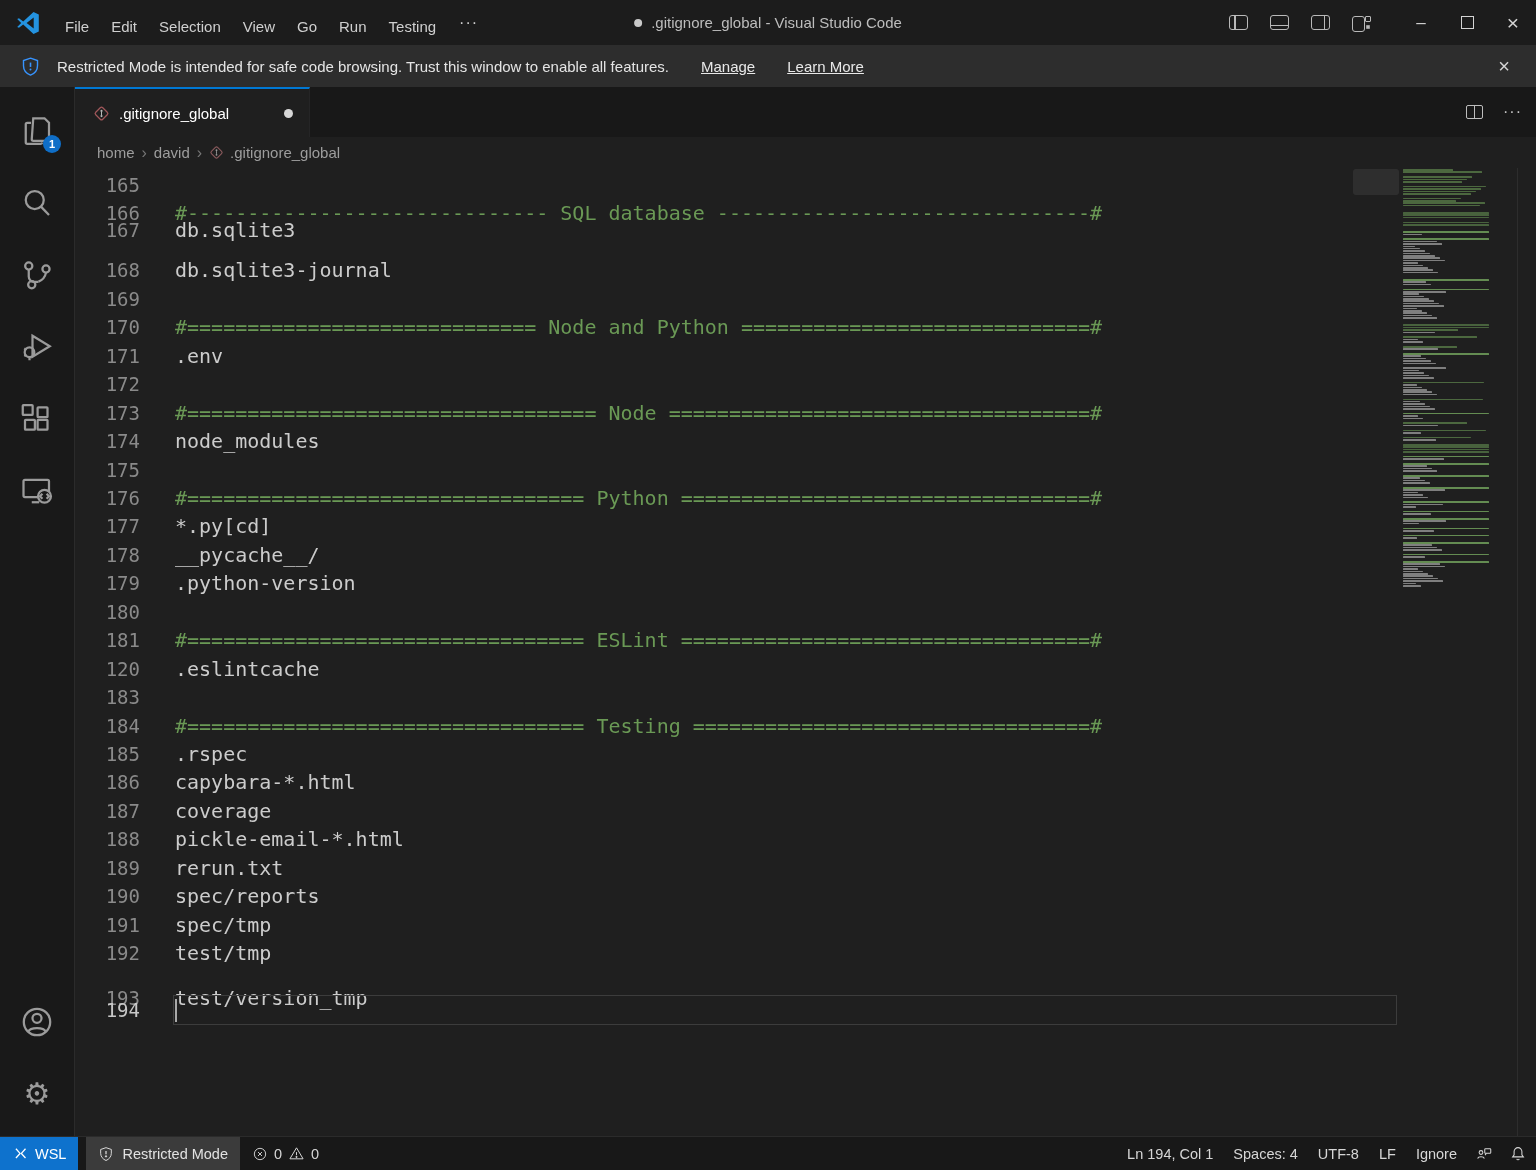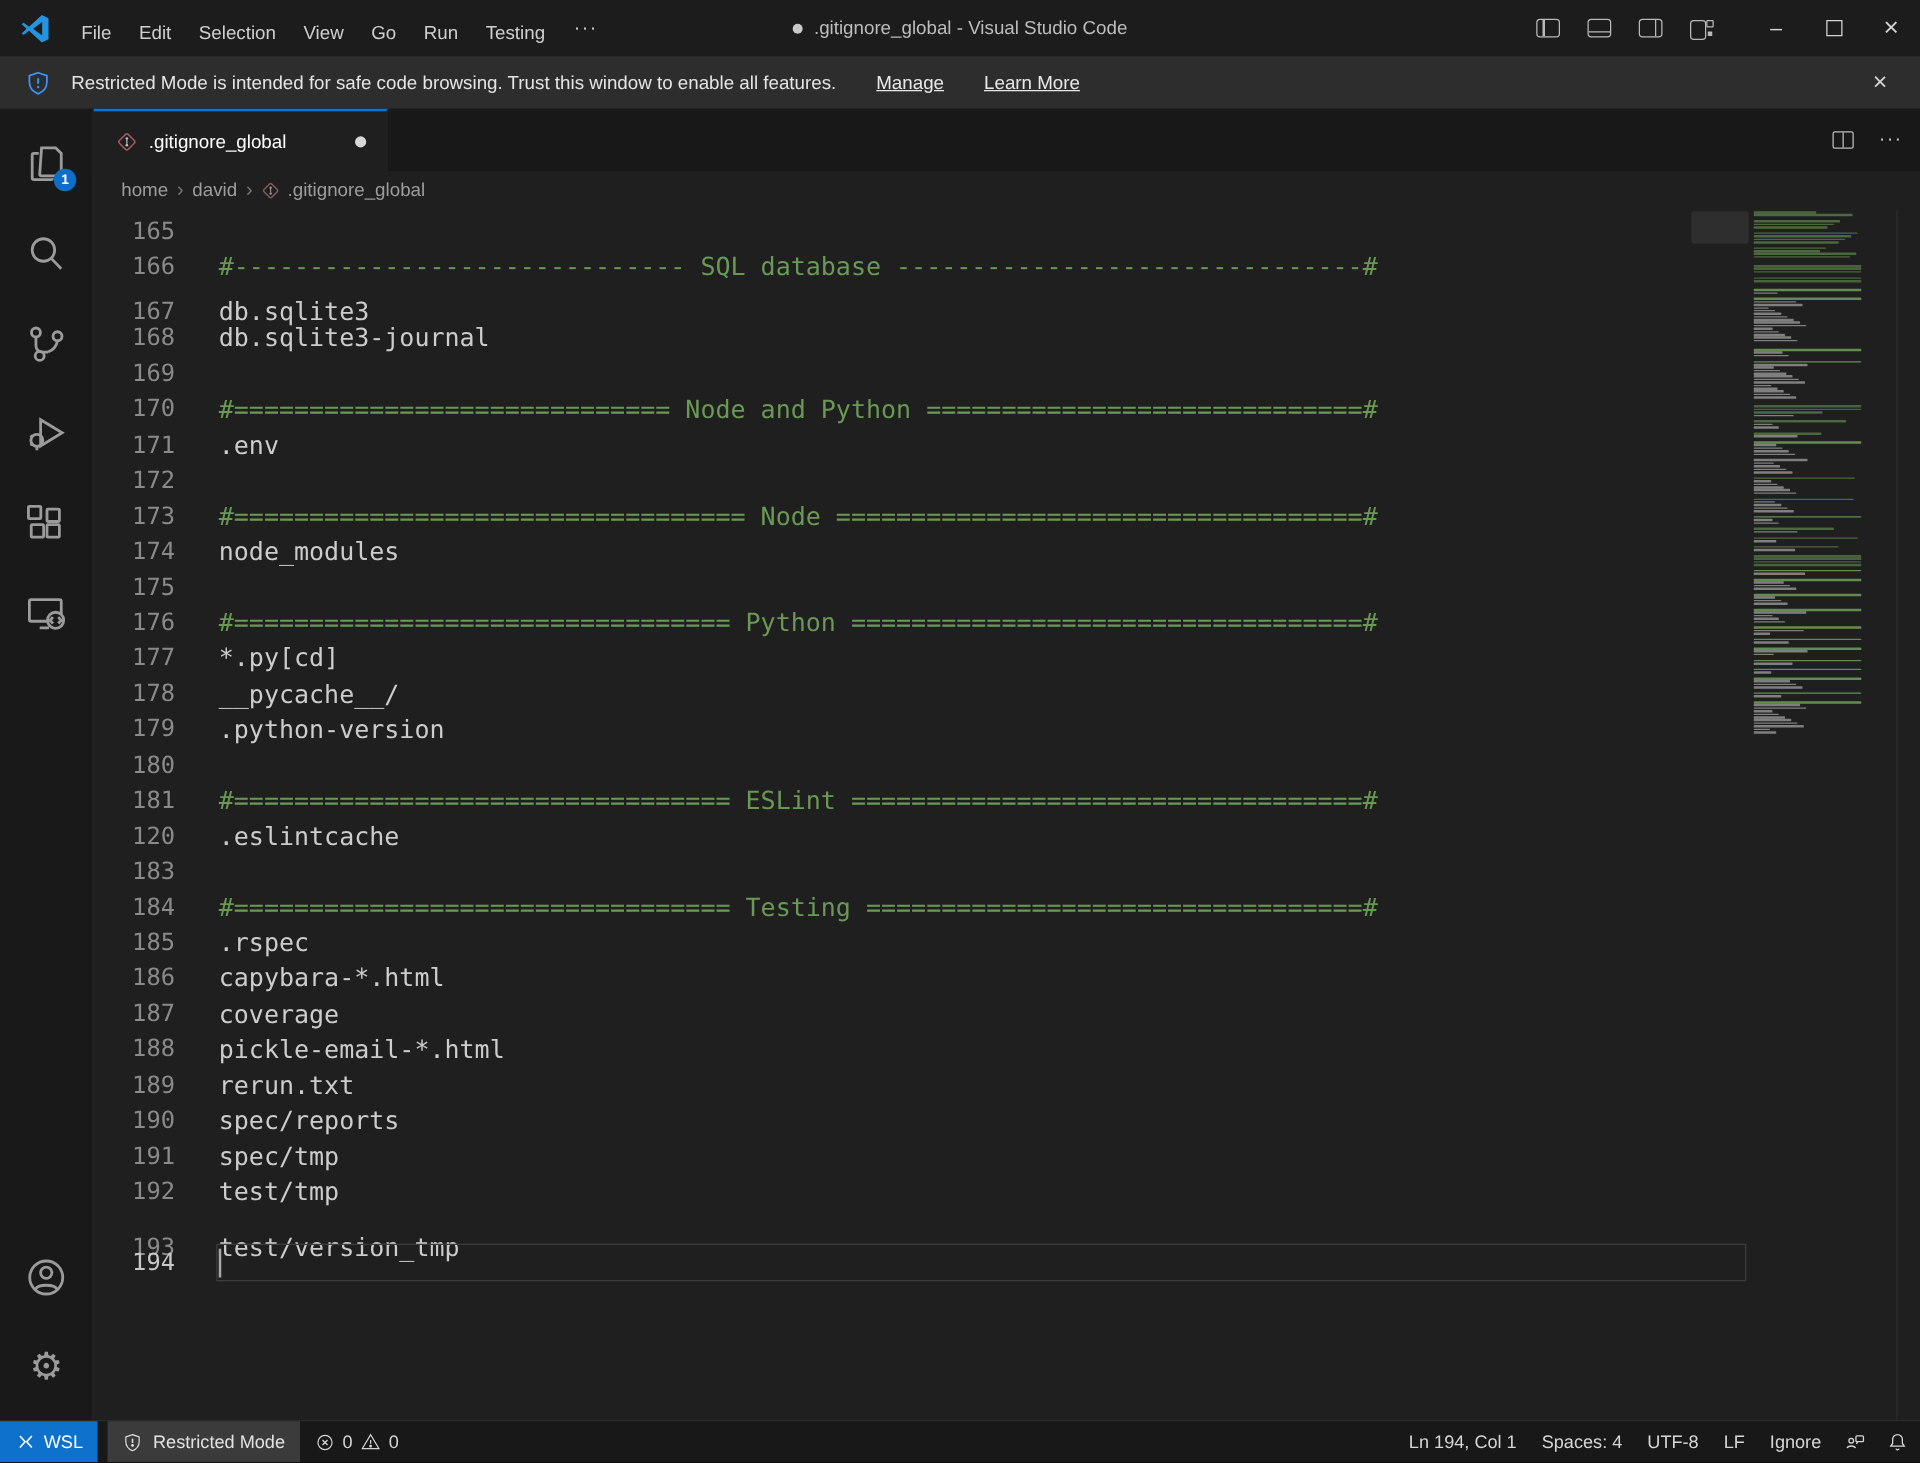--- a/index.html
+++ b/index.html
@@ -259,21 +259,21 @@
     <div class="code-area">
       <div id="lines-host">
           <div class="code-line" style="top: 3px;">
             <span class="ln">165</span>
             <span class="ct"></span>
           </div>
           <div class="code-line" style="top: 31.45px;">
             <span class="ln">166</span>
             <span class="ct comment">#------------------------------ SQL database -------------------------------#</span>
           </div>
-          <div class="code-line" style="top: 67px;">
+          <div class="code-line" style="top: 48px;">
             <span class="ln">167</span>
             <span class="ct">db.sqlite3</span>
           </div>
           <div class="code-line" style="top: 88.35px;">
             <span class="ln">168</span>
             <span class="ct">db.sqlite3-journal</span>
           </div>
           <div class="code-line" style="top: 116.8px;">
             <span class="ln">169</span>
             <span class="ct"></span>

